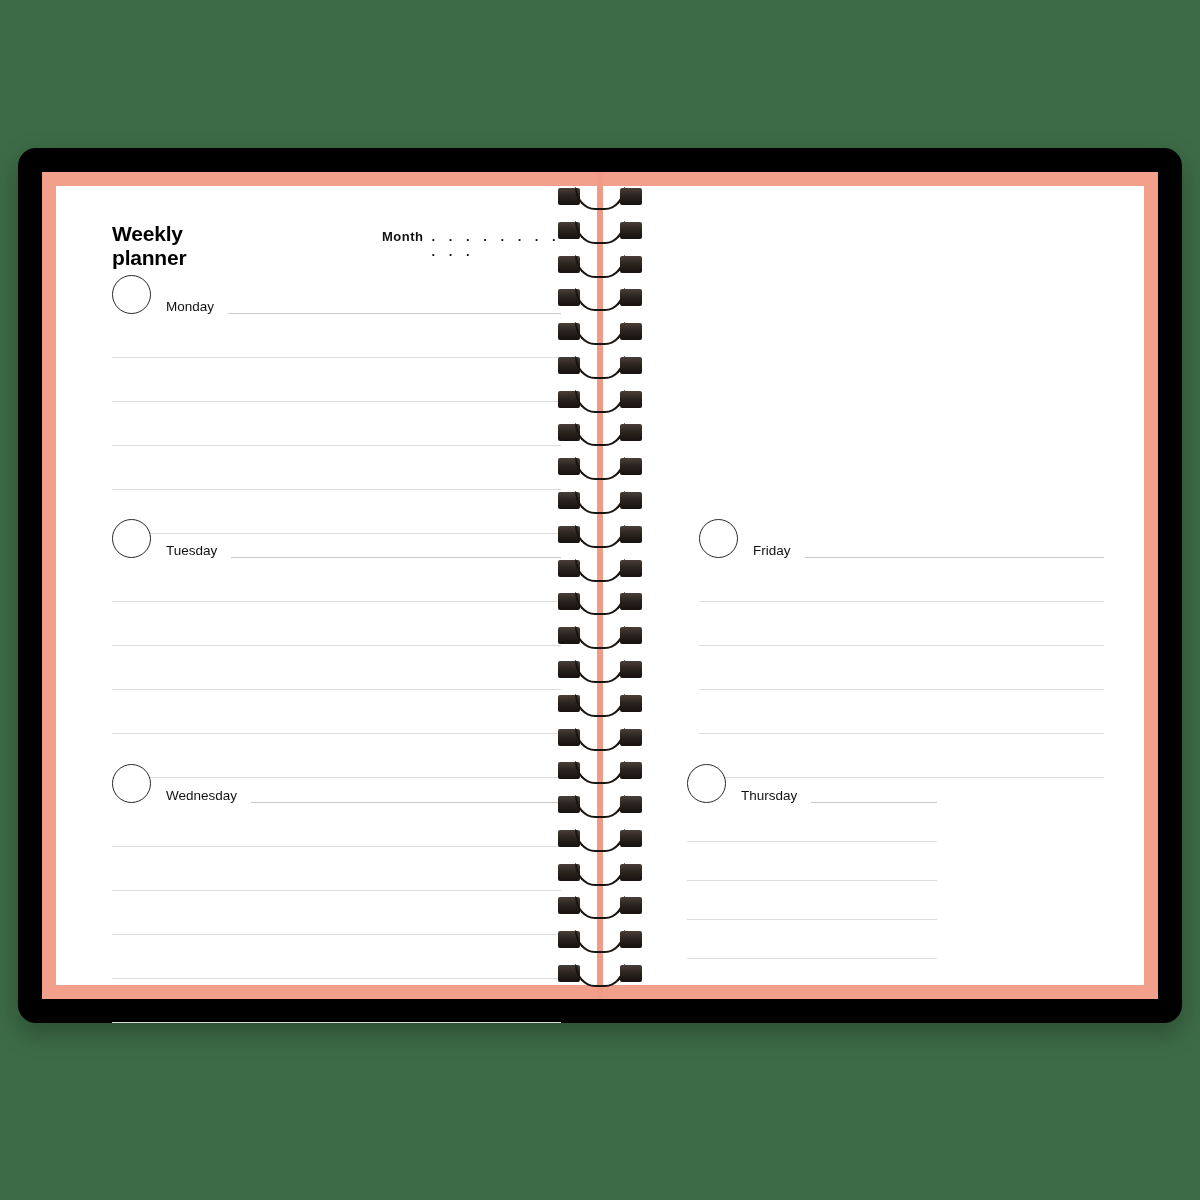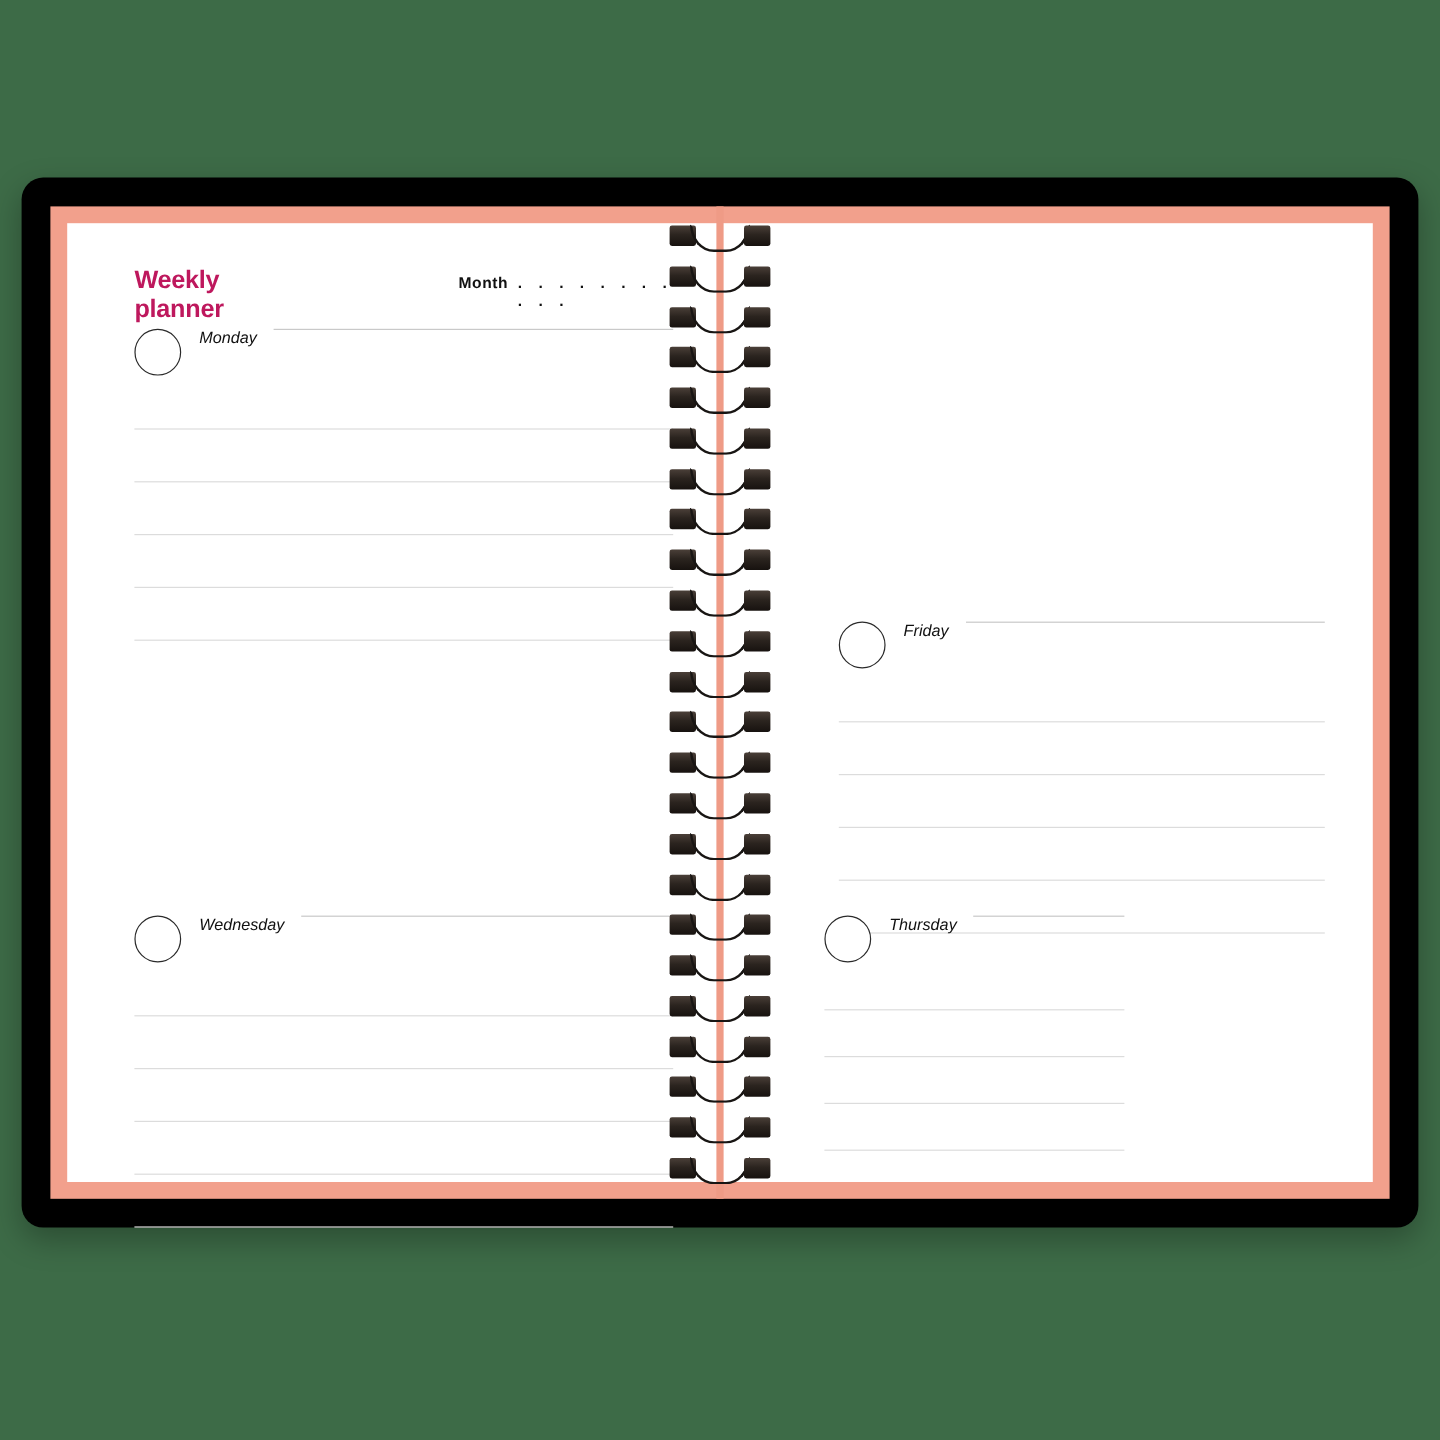--- a/index.html
+++ b/index.html
@@ -105,21 +105,21 @@
     left: 56px;
     right: 40px;
     top: 36px;
     height: 30px;
     display: flex;
     align-items: baseline;
   }
   #planner-title {
     font-size: 21px;
     font-weight: bold;
-    color: #be185d;
+    color: #000000;
     letter-spacing: -0.2px;
   }
   #month-label {
     margin-left: 150px;
     font-size: 13px;
     font-weight: bold;
     color: #111111;
     letter-spacing: 0.5px;
     white-space: nowrap;
     padding-left: 12px;
@@ -129,23 +129,22 @@
     font-size: 13px;
     font-weight: bold;
     color: #111111;
     letter-spacing: 5px;
   }
 
   
   .day-block { position: absolute; }
   .day-head {
     display: flex;
-    align-items: flex-start;
+    align-items: flex-end;
     height: 40px;
-    font-style: italic;
   }
   .day-circle {
     width: 37px;
     height: 37px;
     border: 1px solid #2a2a2a;
     border-radius: 50%;
     flex: 0 0 auto;
     background: #fff;
   }
   .day-name {
@@ -190,20 +189,34 @@
         </div>
         <div class="lines">
           <div class="line"></div>
           <div class="line"></div>
           <div class="line"></div>
           <div class="line"></div>
           <div class="line"></div>
         </div>
       </div>
 
+      <div class="day-block" style="left:56px; right:40px; top:332px;">
+        <div class="day-head">
+          <div class="day-circle"></div>
+          <div class="day-name">Tuesday</div>
+          <div class="head-rule"></div>
+        </div>
+        <div class="lines">
+          <div class="line"></div>
+          <div class="line"></div>
+          <div class="line"></div>
+          <div class="line"></div>
+          <div class="line"></div>
+        </div>
+      </div>
 
       <div class="day-block" style="left:56px; right:40px; top:577px;">
         <div class="day-head">
           <div class="day-circle"></div>
           <div class="day-name">Wednesday</div>
           <div class="head-rule"></div>
         </div>
         <div class="lines">
           <div class="line"></div>
           <div class="line"></div>

